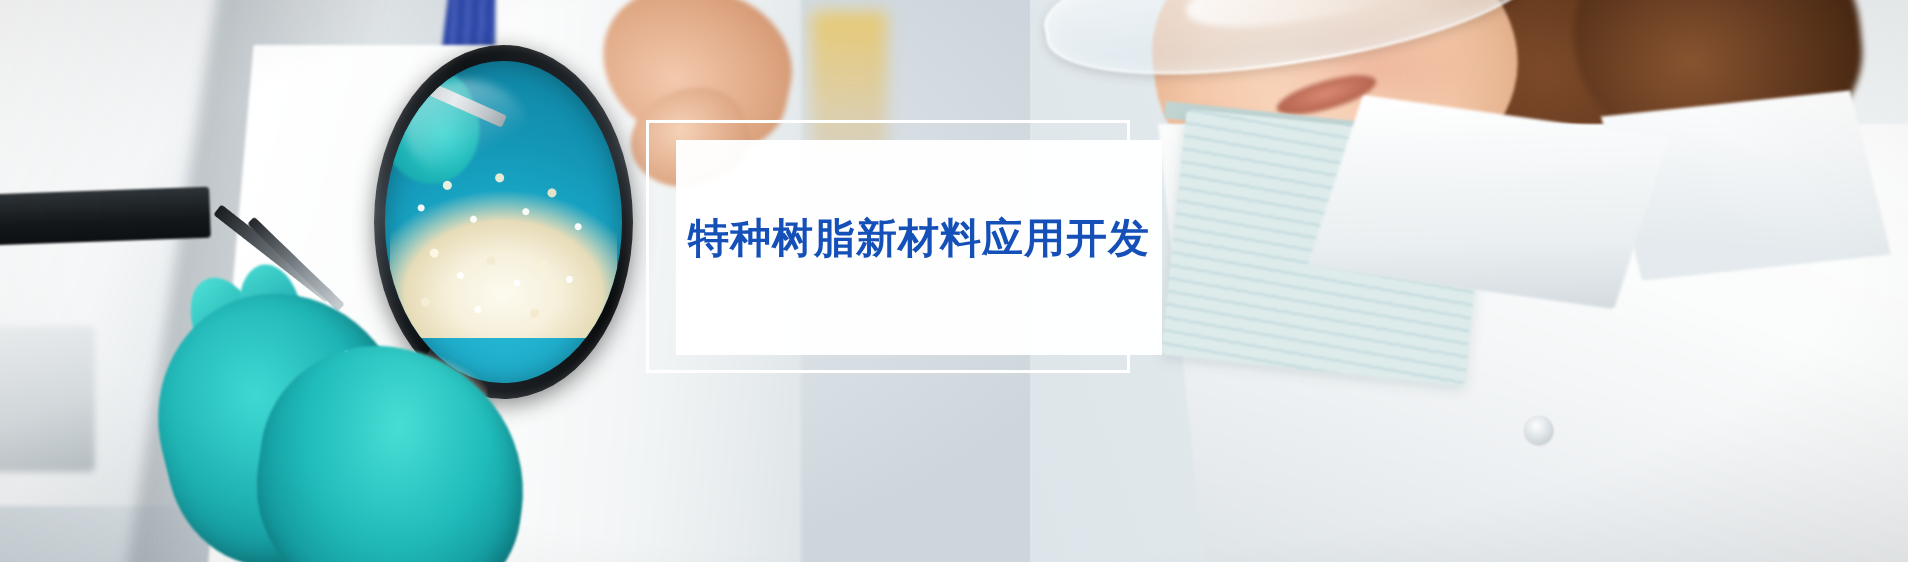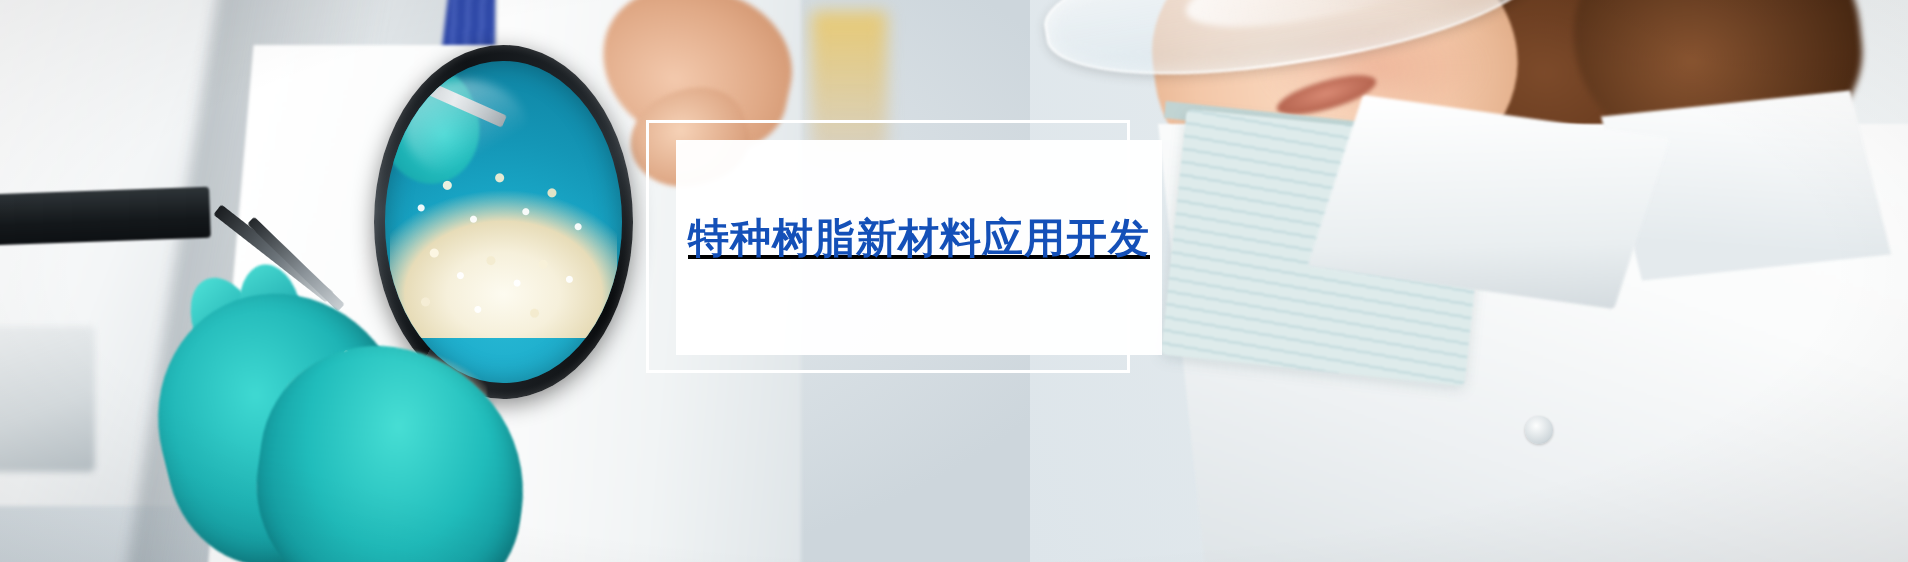--- a/index.html
+++ b/index.html
@@ -322,21 +322,21 @@
     position:absolute;left:646px;top:120px;width:484px;height:253px;
     border:3px solid #ffffff;box-sizing:border-box;
   }
   .panel{
     position:absolute;left:676px;top:140px;width:486px;height:215px;
     background:rgba(255,255,255,.97);
   }
   .panel-inner{
     position:absolute;left:0;top:0;width:100%;height:100%;
     display:flex;flex-direction:row;justify-content:center;align-items:center;
-    padding:12px 10px;box-sizing:border-box;text-decoration:underline;
+    padding:12px 10px;box-sizing:border-box;
   }
   .headline{
     font-family:"DejaVu Sans","Liberation Sans",sans-serif;
     font-size:41px;font-weight:bold;letter-spacing:1px;
     color:#1450b8;line-height:1.15;white-space:nowrap;
     margin:0 0 18px 0;
   }
   .subline{
     font-family:"DejaVu Sans","Liberation Sans",sans-serif;
     font-size:17.5px;font-weight:normal;letter-spacing:.4px;

